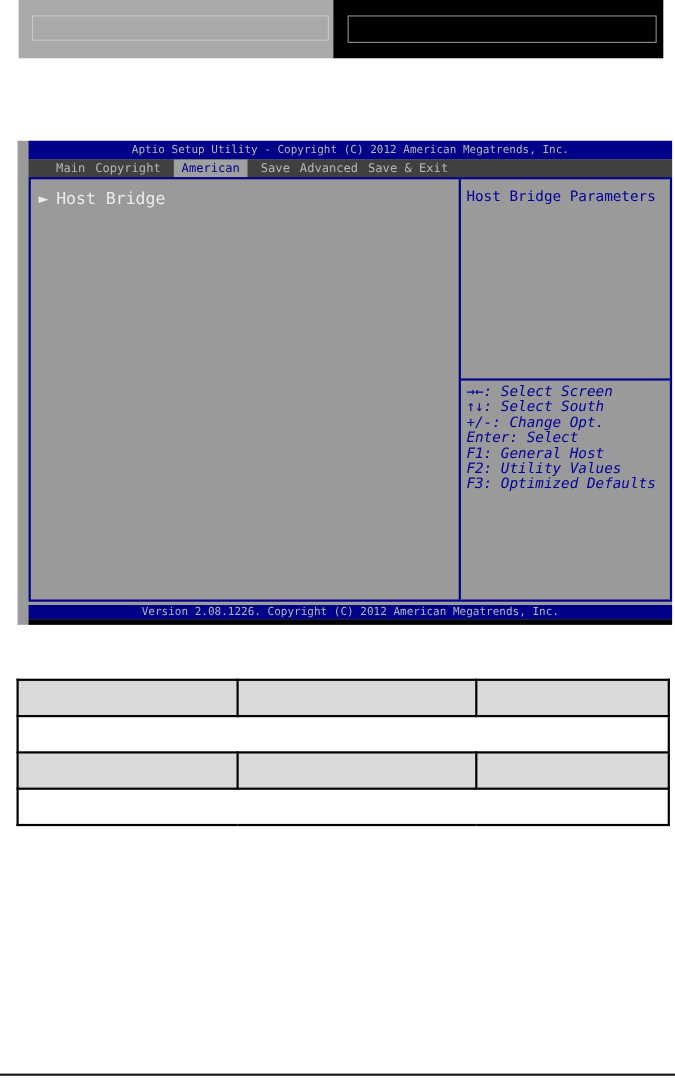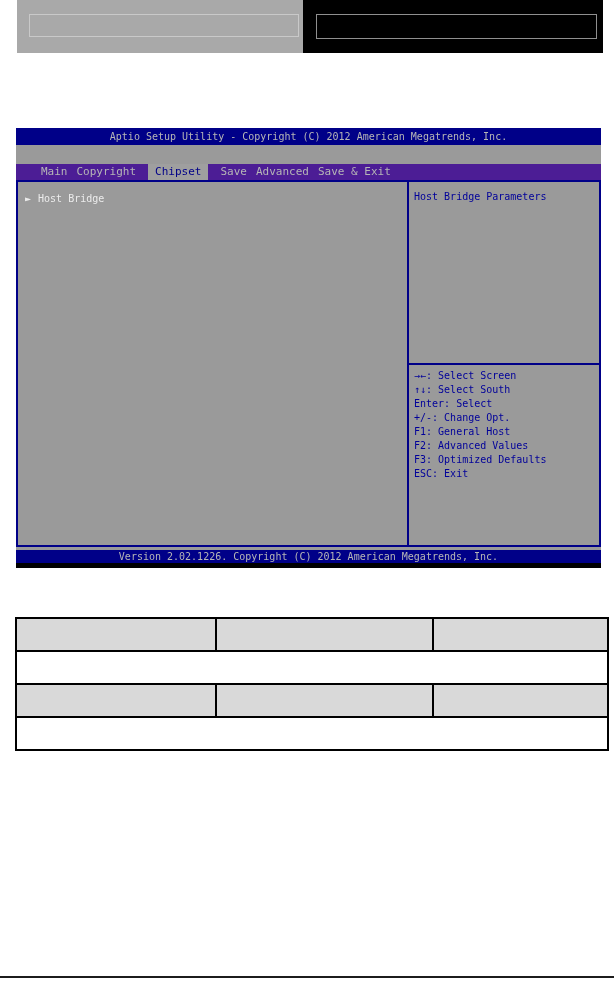--- a/index.html
+++ b/index.html
@@ -22,53 +22,53 @@
     background:#000000;
   }
   .hdr-right-inner {
     position:absolute; left:13px; top:14px; width:275px; height:23px;
     border:1px solid #8f8f8f; color:#bbb; font-size:10px; line-height:23px; padding-left:4px;
   }
 
   
   .bios {
     position:absolute; left:16px; top:128px; width:585px; height:440px;
-    background:#9a9a9a; display:flex; flex-direction:column;
+    background:#9a9a9a; display:flex; flex-direction:column;padding-left:10px;
   }
   .bios-titlebar {
     height:17px; background:#000088; color:#b6b6b6;
     font-size:10px; line-height:17px; text-align:center; white-space:nowrap;
   }
   .bios-menubar {
-    height:16px; background:#4c1d95; color:#b6b6b6;
+    height:16px; background:#404040; color:#b6b6b6;
     font-size:11px; line-height:16px; display:flex; align-items:center;
-    padding-left:25px; white-space:nowrap;margin-top:19px;
+    padding-left:25px; white-space:nowrap;
   }
   .menu-item { margin-right:9px; }
   .menu-item.selected {
     background:#9f9f9f; color:#000088; padding:0 7px; margin-left:3px; margin-right:12px;
   }
   .bios-body {
     flex:1; min-height:0; border:2px solid #000088; display:flex;
   }
   .pane-left {
     width:391px; box-sizing:border-box; border-right:2px solid #000088;
-    padding:9px 0 0 7px; font-size:10px; color:#00009a;
+    padding:9px 0 0 7px; font-size:15px; color:#00009a;
   }
   .bios-item { line-height:16px; white-space:nowrap; }
   .bios-item.selected { color:#ececec; }
   .bios-item .ptr { margin-right:7px; }
   .pane-right {
-    flex:1; display:flex; flex-direction:column; font-size:10px; color:#00009a;
+    flex:1; display:flex; flex-direction:column; font-size:13px; color:#00009a;
     box-sizing:border-box; overflow:hidden;
   }
   .help-top { height:181px; box-sizing:border-box; padding:9px 0 0 5px; }
   .help-divider { border-top:2px solid #000088; height:0; }
   .help-keys { padding:4px 0 0 5px; }
-  .help-line { line-height:14px; white-space:nowrap; }
+  .help-line { line-height:14px; white-space:nowrap;font-style:italic; }
   .bios-verbar {
     height:13px; margin-top:3px; background:#000088; color:#b6b6b6;
     font-size:10px; line-height:13px; text-align:center; white-space:nowrap;
   }
   .bios-black { height:5px; background:#000000; }
 
   
   .doc-table {
     position:absolute; left:15px; top:617px; width:592px;
     border-collapse:collapse; table-layout:fixed;
@@ -96,21 +96,21 @@
     <div class="hdr-right-inner"></div>
   </div>
 
   <div class="bios">
 
     <div class="bios-titlebar">Aptio Setup Utility - Copyright (C) 2012 American Megatrends, Inc.</div>
 
     <div class="bios-menubar">
       <span class="menu-item">Main</span>
       <span class="menu-item">Copyright</span>
-      <span class="menu-item selected">Chipset</span>
+      <span class="menu-item selected">American</span>
       <span class="menu-item">Save</span>
       <span class="menu-item">Advanced</span>
       <span class="menu-item">Save &amp; Exit</span>
     </div>
 
     <div class="bios-body">
 
       <div class="pane-left">
         <div class="bios-item selected">
           <span class="ptr">►</span><span>Host Bridge</span>
@@ -118,31 +118,30 @@
       </div>
 
       <div class="pane-right">
         <div class="help-top">
           <div>Host Bridge Parameters</div>
         </div>
         <div class="help-divider"></div>
         <div class="help-keys">
           <div class="help-line">→←: Select Screen</div>
           <div class="help-line">↑↓: Select South</div>
+          <div class="help-line">+/-: Change Opt.</div>
           <div class="help-line">Enter: Select</div>
-          <div class="help-line">+/-: Change Opt.</div>
           <div class="help-line">F1: General Host</div>
-          <div class="help-line">F2: Advanced Values</div>
+          <div class="help-line">F2: Utility Values</div>
           <div class="help-line">F3: Optimized Defaults</div>
-          <div class="help-line">ESC: Exit</div>
         </div>
       </div>
     </div>
 
-    <div class="bios-verbar">Version 2.02.1226. Copyright (C) 2012 American Megatrends, Inc.</div>
+    <div class="bios-verbar">Version 2.08.1226. Copyright (C) 2012 American Megatrends, Inc.</div>
     <div class="bios-black"></div>
   </div>
 
   <table class="doc-table">
     <colgroup>
         <col style="width:200px">
         <col style="width:217px">
         <col style="width:175px">
       </colgroup>
     <tbody>

